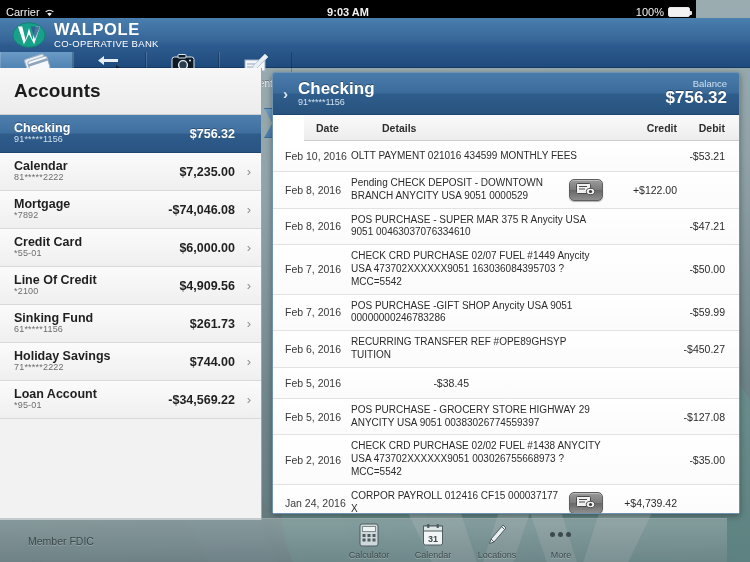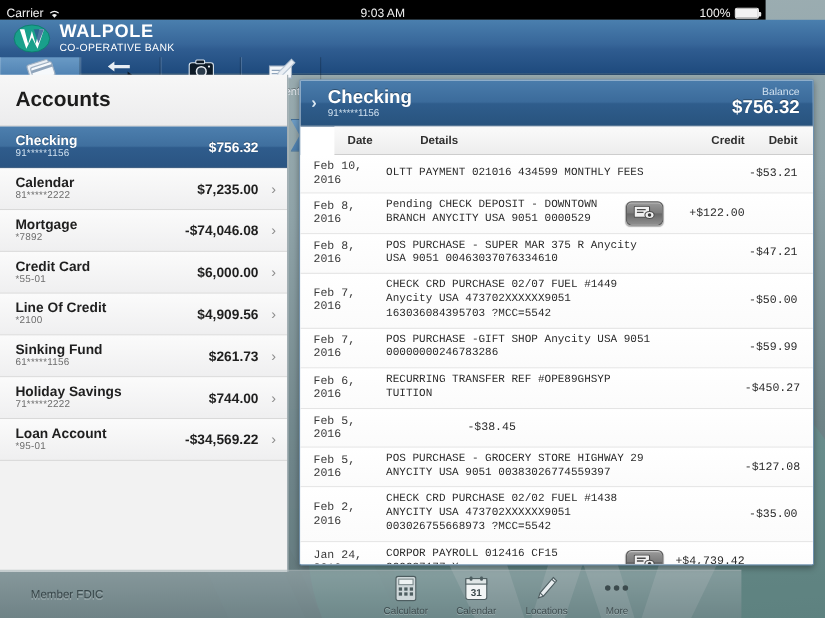--- a/index.html
+++ b/index.html
@@ -19,21 +19,21 @@
   .bg-mark { position: absolute; right: -40px; bottom: -150px; width: 560px; height: 430px; opacity: .5; }
   .bg-stripes { position: absolute; left: 120px; bottom: -70px; width: 420px; height: 260px; opacity: .30; }
 
   
   .statusbar {
     position: absolute; top: 0; left: 0; width: 696px; height: 18px;
     background: #000; color: #f2f2f2; font-size: 11px;
     display: flex; align-items: flex-end; padding: 0 6px;
   }
   .sb-left { display: flex; align-items: center; gap: 4px; }
-  .sb-center { position: absolute; left: 0; right: 0; text-align: center; font-weight: normal; font-size: 11px; }
+  .sb-center { position: absolute; left: 0; right: 0; text-align: center; font-weight: bold; font-size: 11px; }
   .sb-right { margin-left: auto; display: flex; align-items: center; gap: 4px; z-index: 2; }
   .batt { width: 22px; height: 10px; border: 1px solid #e8e8e8; border-radius: 2px; position: relative; }
   .batt::after { content:""; position:absolute; right:-3px; top:3px; width:2px; height:4px; background:#e8e8e8; border-radius:0 1px 1px 0;}
   .batt i { display: block; height: 100%; background: #f2f2f2; }
 
   
   .navbar {
     position: absolute; top: 18px; left: 0; width: 750px; height: 50px;
     background: linear-gradient(180deg, #4a7fae 0%, #376699 45%, #2f5c90 55%, #1e4a7d 100%);
     border-bottom: 1px solid #16395f;
@@ -115,21 +115,21 @@
   .cols {
     height: 26px; flex: none; display: flex; align-items: center;
     background: linear-gradient(180deg,#fafafa,#ededed);
     border-bottom: 1px solid #cdcdcd; font-size: 10.5px; font-weight: bold; color: #2e2e2e; margin-left: 31px;
   }
   .c-date { width: 78px; padding-left: 12px; }
   .c-det { flex: 1; }
   .c-cr { width: 70px; text-align: right; }
   .c-db { width: 62px; text-align: right; padding-right: 14px; }
 
-  .txlist { flex: 1; overflow: hidden; position: relative; background: #fff; font-family: Liberation Mono, monospace; }
+  .txlist { flex: 1; overflow: hidden; position: relative; background: #fff; }
   .tx {
     display: flex; align-items: center; min-height: 31px;
     border-bottom: 1px solid #e2e2e2; padding: 5px 0;
     background: linear-gradient(180deg,#ffffff 0%, #fbfbfb 100%);
   }
   .tx .c-date { font-size: 10.5px; color: #3a3a3a; }
   .tx .c-det { font-size: 10px; color: #2b2b2b; line-height: 1.28; padding-right: 4px;
                display: flex; align-items: center; gap: 7px; }
   .tx .c-det .txt { flex: 1; }
   .tx .c-cr, .tx .c-db { font-size: 10.5px; color: #2b2b2b; }
@@ -143,21 +143,21 @@
   
   .edge-tab {
     position: absolute; left: 264px; top: 108px; width: 14px; height: 30px;
     background: linear-gradient(180deg,#6d9cc4,#4a7cab); border: 1px solid #3d6b96;
     clip-path: polygon(0 0, 100% 0, 100% 100%, 0 100%, 60% 50%);
     box-shadow: 0 1px 2px rgba(0,0,0,.3);
   }
 
   
   .footer {
-    position: absolute; left: 0; bottom: 0; width: 674px; height: 44px;
+    position: absolute; left: 0; bottom: 0; width: 727px; height: 44px;
     display: flex; align-items: center;
     background: linear-gradient(180deg, rgba(160,175,178,.55) 0%, rgba(120,138,142,.55) 100%);
     border-top: 1px solid rgba(255,255,255,.25);
   }
   .fdic { font-size: 10.5px; color: #39474a; padding-left: 28px; text-shadow: 0 1px 0 rgba(255,255,255,.25); }
   .ftools { display: flex; align-items: flex-end; gap: 14px; margin-left: 250px; }
   .ftool { display: flex; flex-direction: column; align-items: center; gap: 2px; width: 50px; }
   .ftool span { font-size: 9px; color: #3c4a4d; text-shadow: 0 1px 0 rgba(255,255,255,.3); }
   .ftool .glyph { height: 26px; display: flex; align-items: center; justify-content: center; }
   .dots { display: flex; gap: 3px; }

